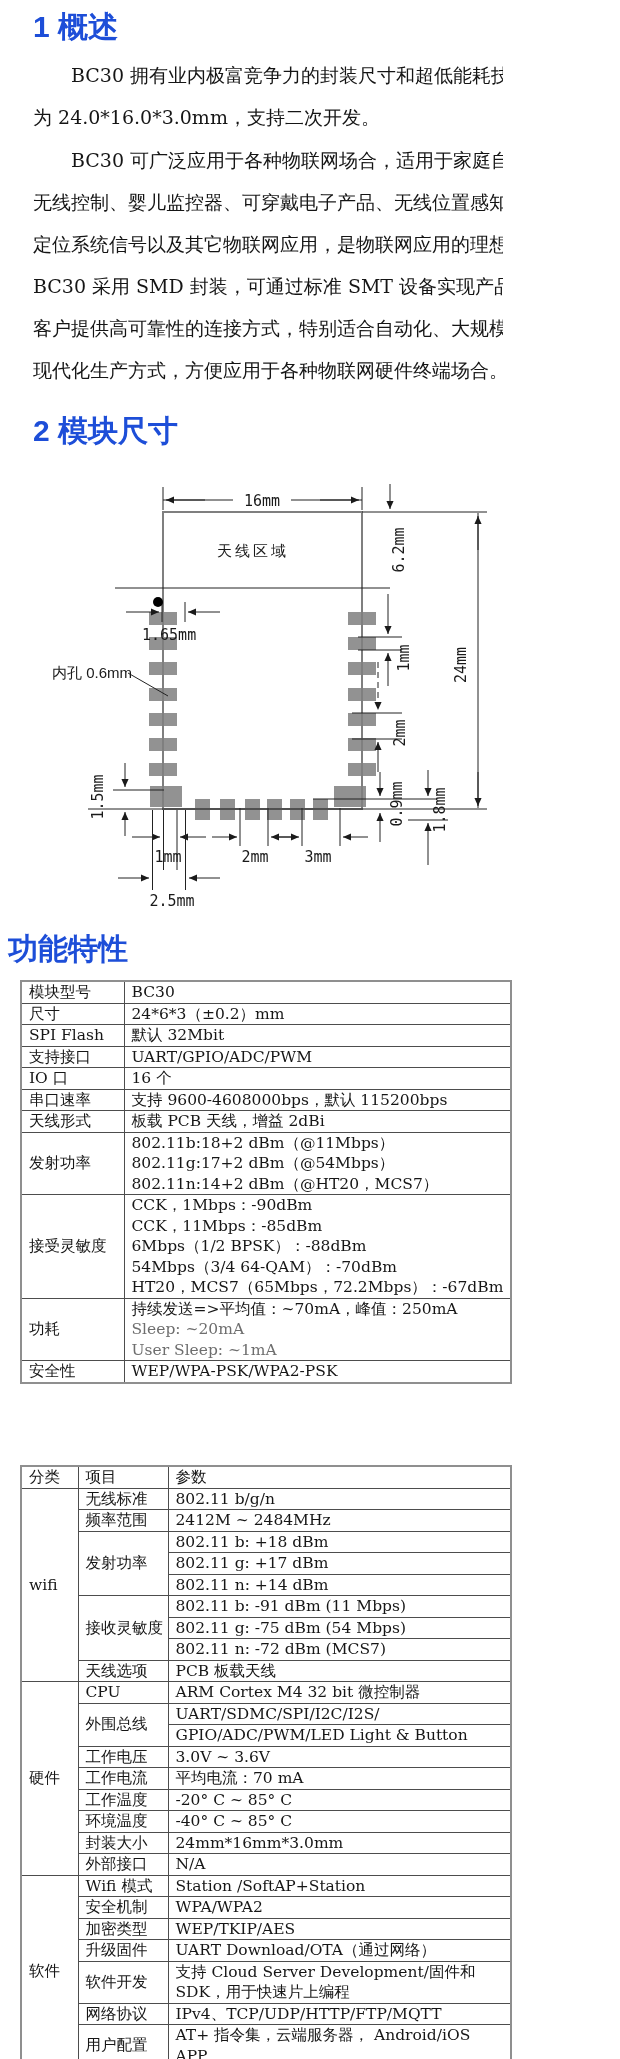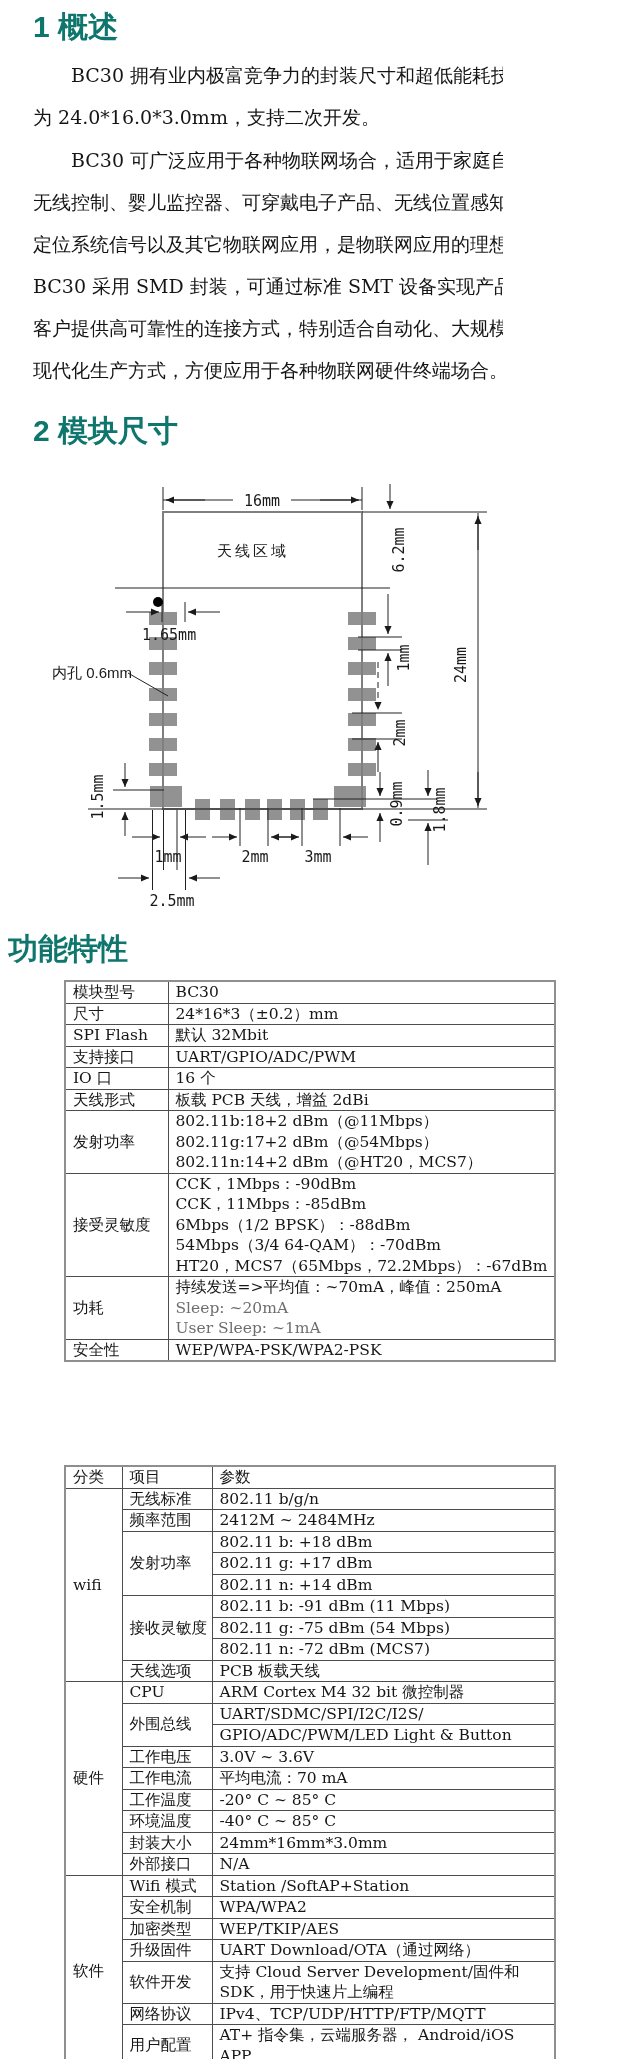--- a/index.html
+++ b/index.html
@@ -1,28 +1,28 @@
 <!DOCTYPE html>
 <html><head>
 <meta charset="utf-8">
 <style>
   html,body{margin:0;padding:0;background:#ffffff;}
   #page{position:relative;width:620px;height:2059px;background:#ffffff;overflow:hidden;
         font-family:"DejaVu Serif","Liberation Serif",serif;color:#111;}
   .h1{position:absolute;left:33px;font-family:"Liberation Sans","DejaVu Sans",sans-serif;
-      font-weight:700;font-size:30px;line-height:1;color:#0f766e;white-space:pre;}
+      font-weight:700;font-size:30px;line-height:1;color:#1d4ed8;white-space:pre;}
   .para{position:absolute;left:33px;width:470px;}
   .pline{height:42px;line-height:42px;font-size:19px;color:#151515;
          text-align:justify;text-align-last:justify;overflow:hidden;white-space:nowrap;}
   .pline.first{text-indent:38px;}
   .pline.last{text-align-last:left;}
   svg text{font-family:"DejaVu Sans Mono","Liberation Mono",monospace;font-size:15px;fill:#1a1a1a;}
   svg text.cjk{font-family:"Liberation Sans","DejaVu Sans",sans-serif;}
   table{position:absolute;left:20px;border-collapse:collapse;table-layout:fixed;
-        width:492px;border:2px solid #8f8f8f;margin-left:44px;}
+        width:492px;border:2px solid #8f8f8f;}
   td{border:1px solid #4d4d4d;padding:0 4px 0 7px;font-size:15.5px;line-height:20.5px;
      vertical-align:middle;color:#161616;overflow:hidden;}
   .muted{color:#6e6e6e;}
   #spec-table{top:980px;}
   #detail-table{top:1465px;border-radius:32px;}
 </style>
 </head>
 <body>
 
 <div id="page">
@@ -200,33 +200,37 @@
         <col style="width:103px">
         <col>
       </colgroup>
     <tbody>
         <tr>
           <td>模块型号</td>
           <td>BC30</td>
         </tr>
     <tr>
           <td>尺寸</td>
-          <td>24*16*3（±0.2）mm</td>
+          <td>24*6*3（±0.2）mm</td>
         </tr>
     <tr>
           <td>SPI Flash</td>
           <td>默认 32Mbit</td>
         </tr>
     <tr>
           <td>支持接口</td>
           <td>UART/GPIO/ADC/PWM</td>
         </tr>
     <tr>
           <td>IO 口</td>
           <td>16 个</td>
+        </tr>
+    <tr>
+          <td>串口速率</td>
+          <td>支持 9600-4608000bps，默认 115200bps</td>
         </tr>
     <tr>
           <td>天线形式</td>
           <td>板载 PCB 天线，增益 2dBi</td>
         </tr>
     <tr>
       <td>发射功率</td>
       <td>
         <div>802.11b:18+2 dBm（@11Mbps）</div>
         <div>802.11g:17+2 dBm（@54Mbps）</div>

